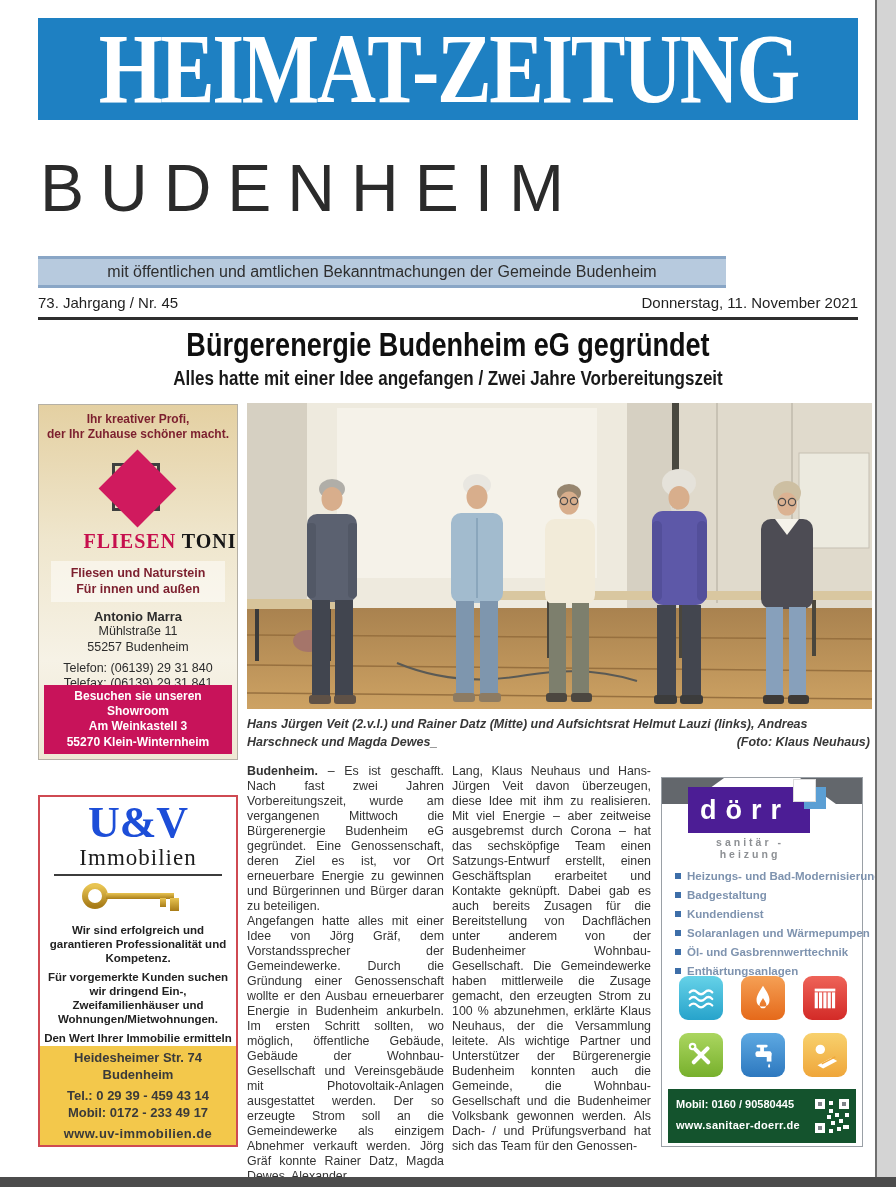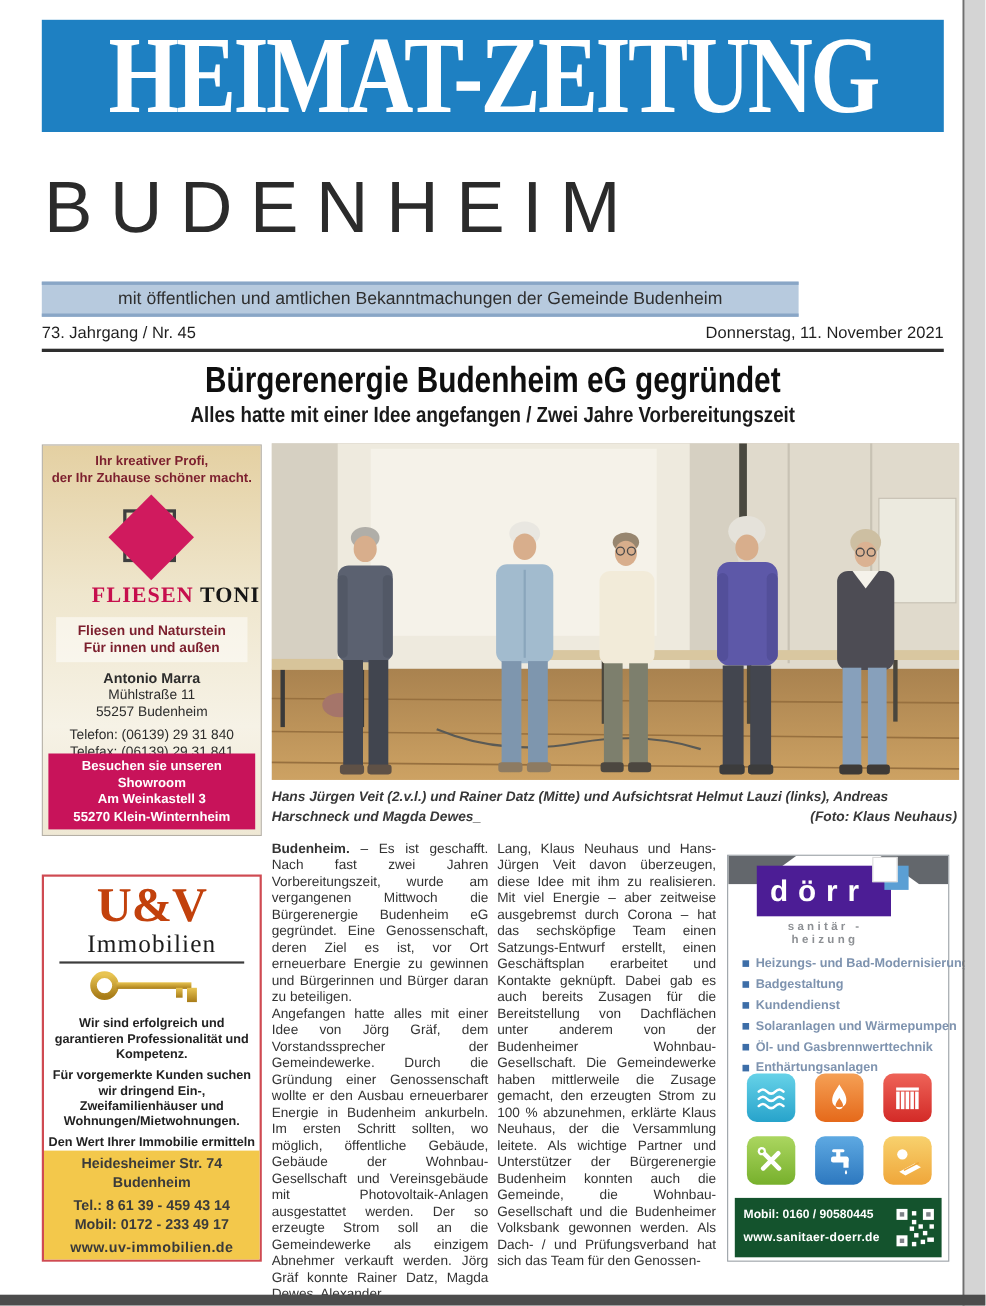--- a/index.html
+++ b/index.html
@@ -67,21 +67,21 @@
     hyphens:auto; overflow-wrap:break-word; }
   .col p { margin:0; }
   .col1 { left:247px; top:764px; width:197px; }
   .col2 { left:452px; top:764px; width:199px; }
   .dateline { font-weight:700; }
 
   
   .uv-ad { left:38px; top:795px; width:200px; height:352px; border:2px solid #cf4a52;
     background:#fff; text-align:center; }
   .uv-name { font-family:"Liberation Serif", serif; font-weight:700; font-size:44px;
-    line-height:1.05; margin-top:3px; color:#c2410c; }
+    line-height:1.05; margin-top:3px; color:#1d4ed8; }
   .uv-sub { font-family:"Liberation Serif", serif; font-size:23px; letter-spacing:1px;
     color:#1c1c1c; line-height:1.05; }
   .uv-line { width:168px; height:2px; background:#3c3c3c; margin:4px auto 2px; }
   .uv-key { margin:0 auto; }
   .uv-p { font-size:11.5px; font-weight:700; line-height:1.22; color:#222; margin:5px 4px 0; }
   .uv-makler { font-size:16.5px; font-weight:700; margin-top:6px; color:#101010; letter-spacing:0.3px; }
   .uv-yellow { position:absolute; left:0; right:0; bottom:0; background:#f3c84b;
     padding:4px 0 4px; font-weight:700; color:#3a3a3a; }
   .uv-yellow .a { font-size:13px; line-height:1.3; }
   .uv-yellow .t { font-size:13px; line-height:1.3; margin-top:4px; }
@@ -293,21 +293,21 @@
     <rect x="82" y="20" width="6" height="9" fill="url(#gold)"></rect>
     <rect x="92" y="20" width="9" height="13" fill="url(#gold)"></rect>
   </svg>
   <div class="uv-p">Wir sind erfolgreich und garantieren Professionalität und Kompetenz.</div>
   <div class="uv-p">Für vorgemerkte Kunden suchen wir dringend Ein-, Zweifamilienhäuser und Wohnungen/Mietwohnungen.</div>
   <div class="uv-p">Den Wert Ihrer Immobilie ermitteln wir auf Wunsch kostenlos.</div>
   <div class="uv-makler">Ihr Makler in Budenheim</div>
   <div class="uv-yellow">
     <div class="a">Heidesheimer Str. 74</div>
     <div class="a">Budenheim</div>
-    <div class="t">Tel.: 8 61 39 - 459 43 14</div>
+    <div class="t">Tel.: 0 29 39 - 459 43 14</div>
     <div class="a">Mobil: 0172 - 233 49 17</div>
     <div class="w">www.uv-immobilien.de</div>
   </div>
 </div>
 
 <div class="abs d-ad">
   <div class="d-corner l"></div>
   <div class="d-corner r"></div>
   <div class="d-logo">
     <div class="d-logo-text">dörr</div>

